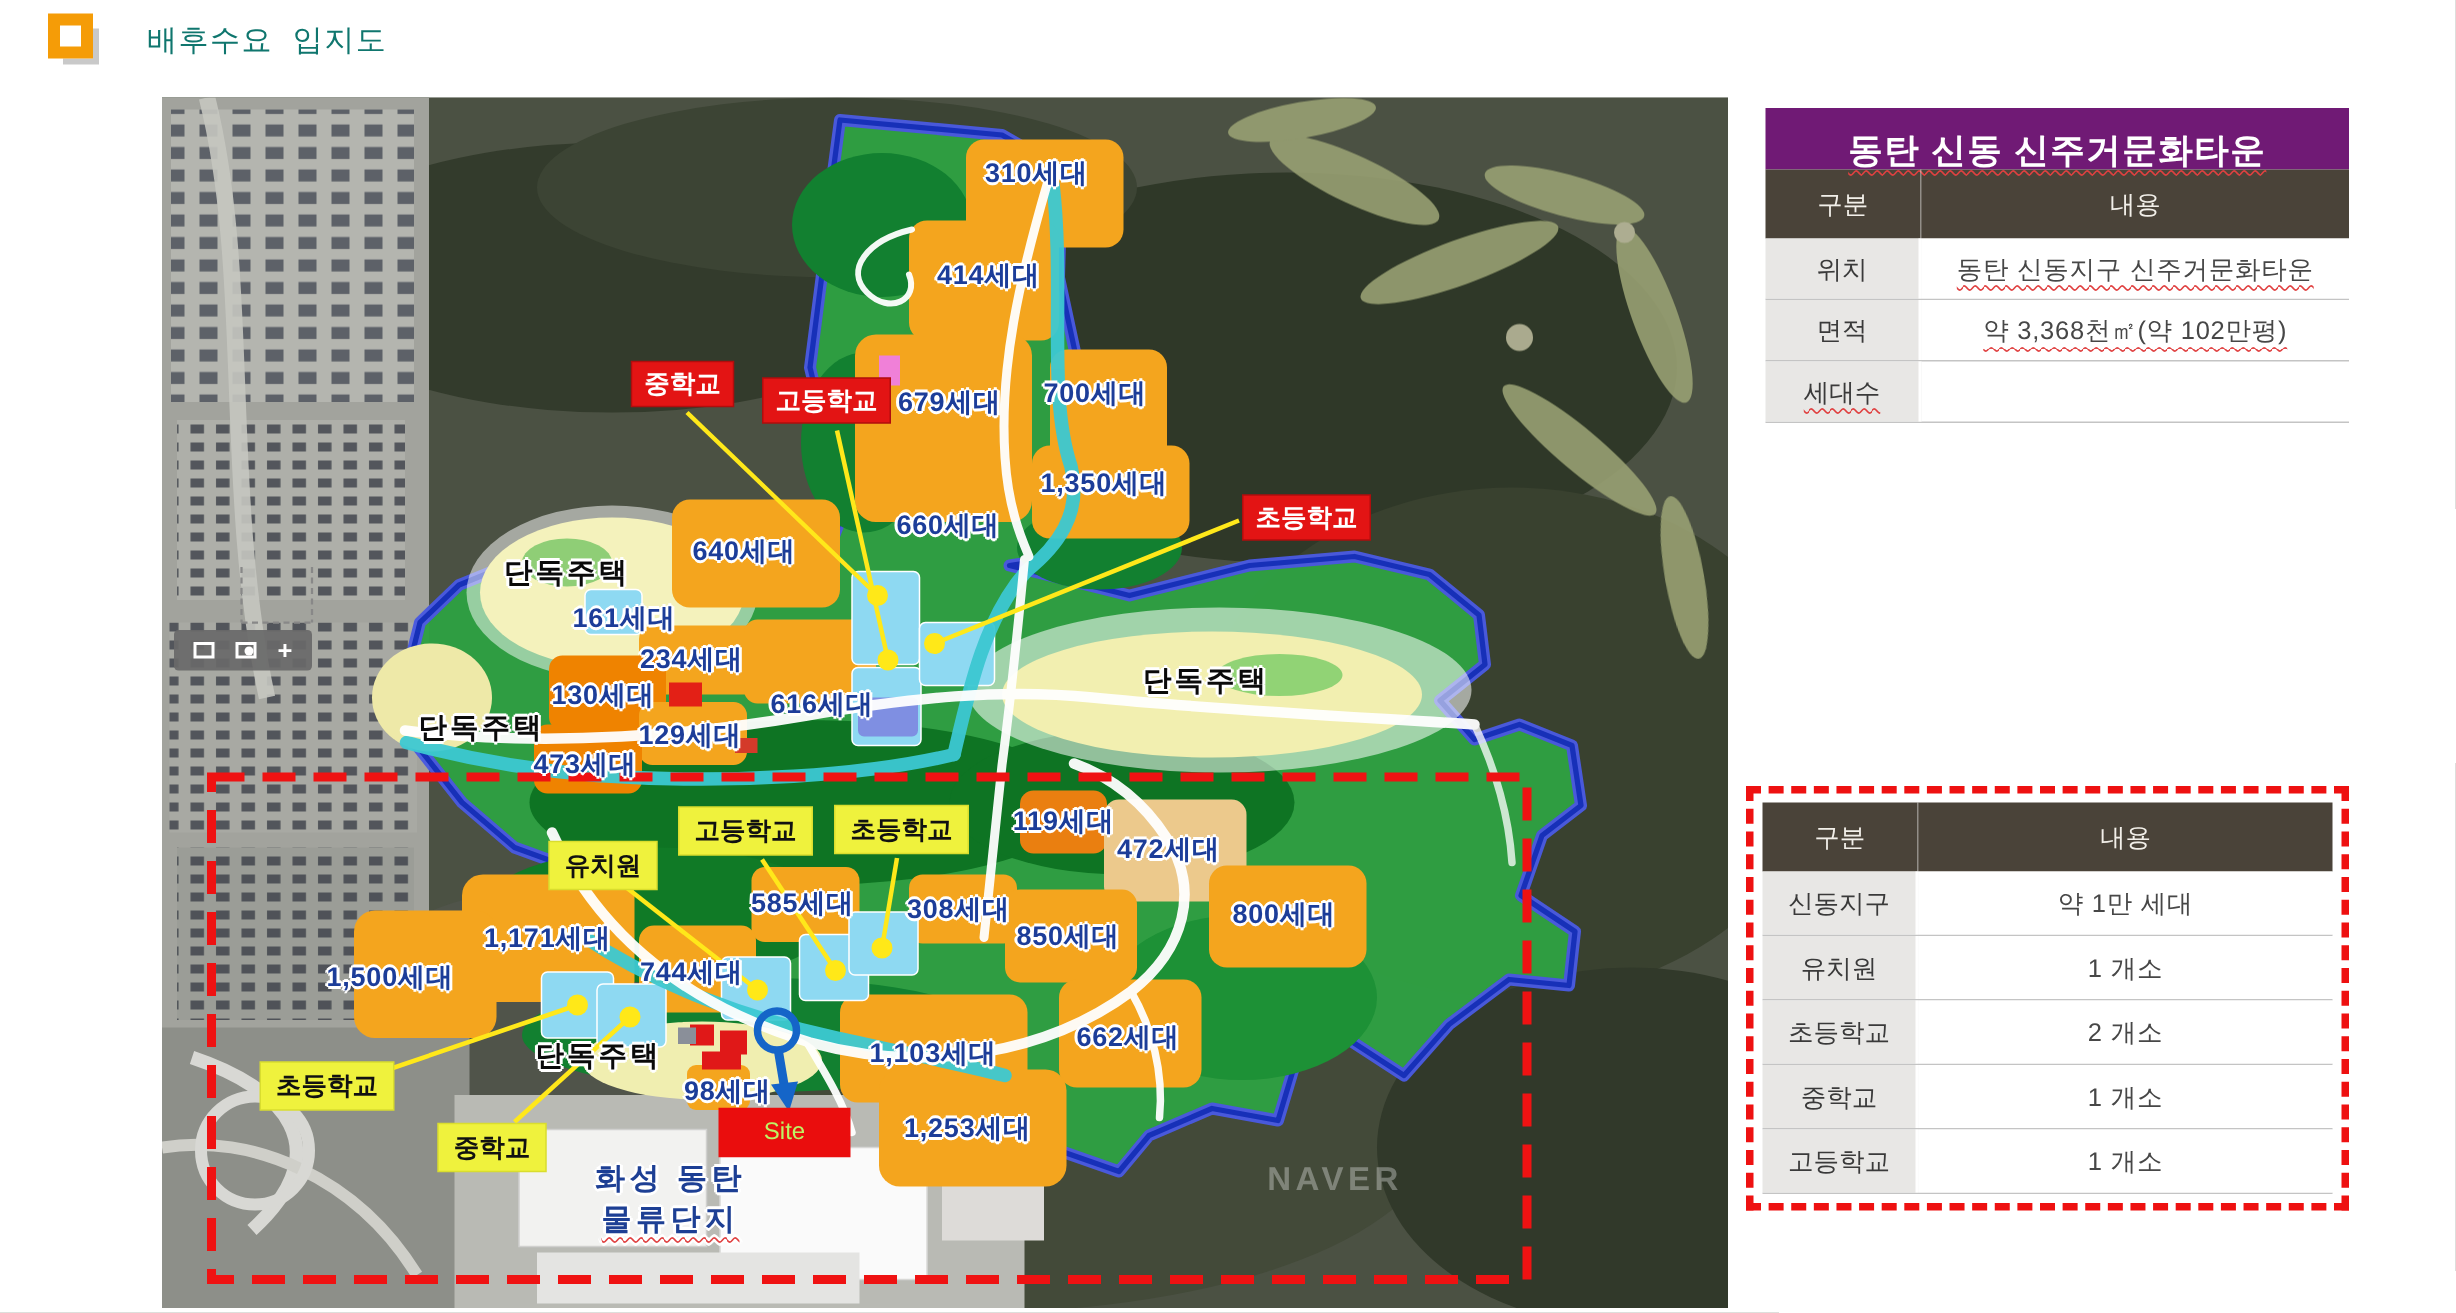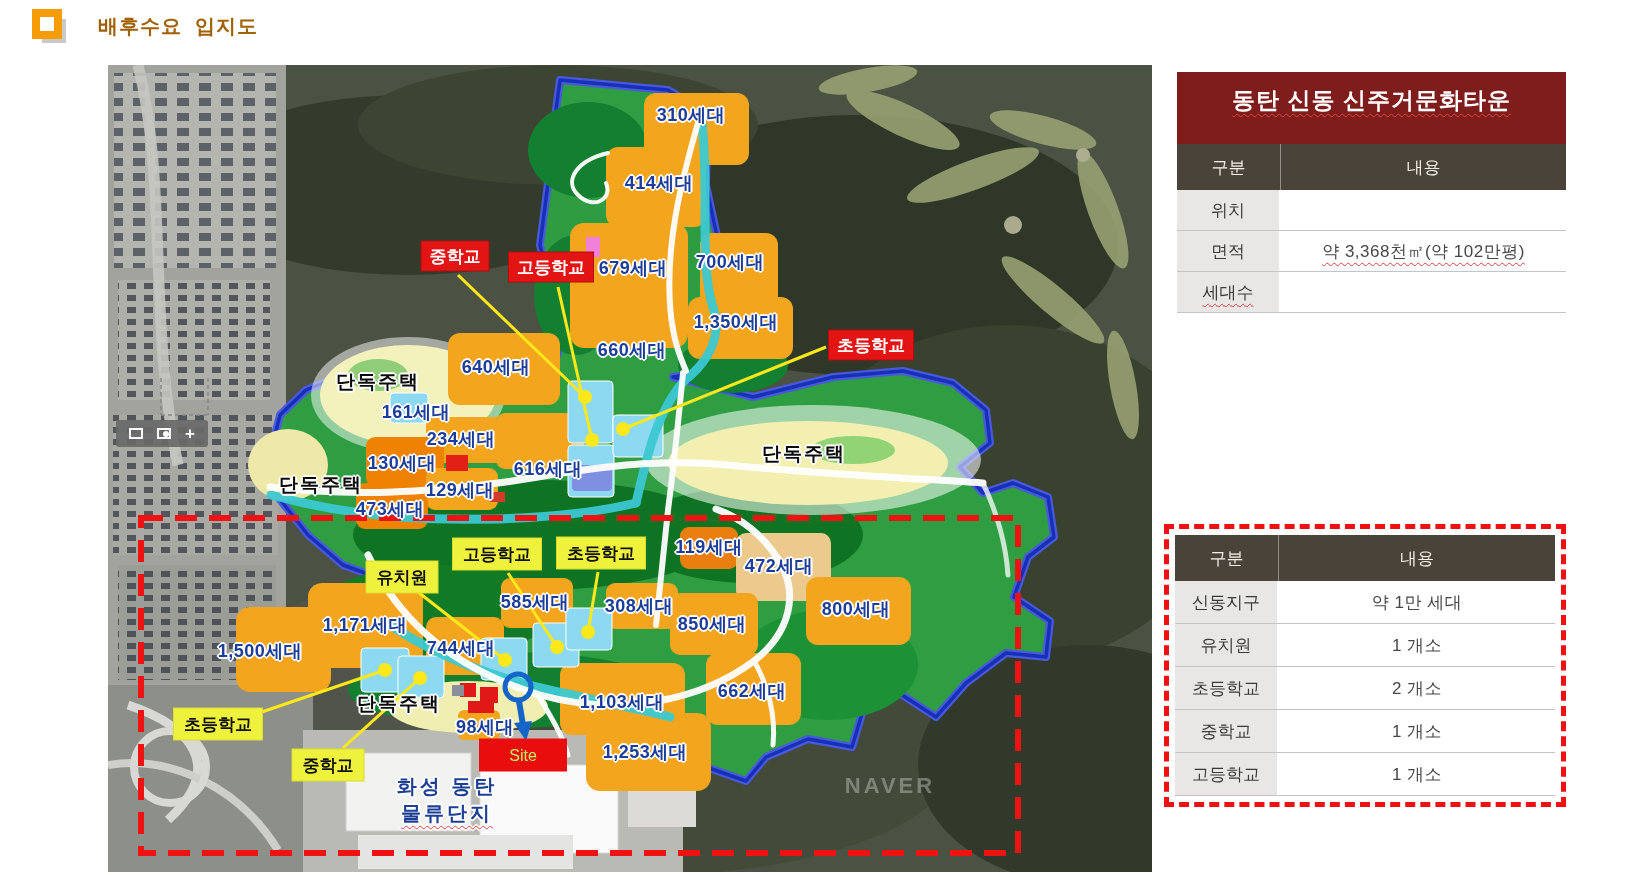--- a/index.html
+++ b/index.html
@@ -5,21 +5,21 @@
   * { margin:0; padding:0; box-sizing:border-box; }
   html,body { width:1637px; height:875px; overflow:hidden; background:#fff;
               font-family:"Liberation Sans", sans-serif; }
   .page { position:relative; width:1637px; height:875px; background:#fff; }
 
   
   .hdr { position:absolute; left:30px; top:6px; height:40px; display:flex; align-items:center; }
   .hdr-icon { position:relative; width:40px; height:38px; display:inline-block; }
   .sq-gray { position:absolute; left:12px; top:12px; width:24px; height:24px; border:6px solid #c9c9c9; background:#fff; }
   .sq-orange { position:absolute; left:2px; top:2px; width:30px; height:30px; border:8px solid #f59c07; background:#fff; }
-  .page-title { margin-left:28px; font-size:20px; font-weight:bold; color:#a16207; letter-spacing:1px; white-space:pre; }
+  .page-title { margin-left:28px; font-size:20px; font-weight:normal; color:#0f766e; letter-spacing:1px; white-space:pre; }
 
   
   .map { position:absolute; left:108px; top:65px; width:1044px; height:807px; overflow:hidden; background:#4b5143; }
   .map svg.scenery { position:absolute; inset:0; }
 
   .overlay { position:absolute; transform:translate(-50%,-50%); white-space:nowrap; }
   .u-label { font-size:18px; font-weight:bold; color:#1c3d99; letter-spacing:.5px;
     text-shadow:-2px 0 #fff,2px 0 #fff,0 -2px #fff,0 2px #fff,-1px -1px #fff,1px -1px #fff,-1px 1px #fff,1px 1px #fff; }
   .red-tag { background:#e31414; color:#fff; font-size:17px; font-weight:bold; padding:3px 8px;
              box-shadow:0 0 0 1px #b00d0d; }
@@ -34,21 +34,21 @@
   .naver { font-size:22px; font-weight:bold; color:#f0f0f0; opacity:.35; letter-spacing:3px; }
 
   .cap-toolbar { position:absolute; left:8px; top:355px; width:92px; height:27px; background:rgba(105,105,105,.92);
                  border-radius:3px; display:flex; align-items:center; justify-content:space-around; padding:0 6px; }
   .tb-box { width:14px; height:11px; border:2px solid #fff; display:inline-block; position:relative; }
   .tb-box.cam::after { content:""; position:absolute; right:0; bottom:0; width:6px; height:6px; background:#fff; border-radius:50%; }
   .tb-plus { color:#fff; font-size:17px; font-weight:bold; line-height:1; }
 
   
   .info-table { position:absolute; background:#fff; }
-  .t-title { height:72px; line-height:56px; text-align:center; background:#7f1d1d; color:#fff;
+  .t-title { height:41px; line-height:56px; text-align:center; background:#701a75; color:#fff;
              font-size:23px; font-weight:bold; letter-spacing:1px; }
   .t-head { display:flex; height:46px; background:#4a4339; color:#f2efe9; font-size:17px; }
   .t-head .c1 { width:104px; display:flex; align-items:center; justify-content:center; border-right:1px solid rgba(255,255,255,.4); }
   .t-head .c2 { flex:1; display:flex; align-items:center; justify-content:center; }
   .t-row { display:flex; border-bottom:1px solid #c4c4c4; }
   .t-row .c1 { width:104px; background:#e8e7e5; color:#3a3a3a; font-size:17px;
                display:flex; align-items:center; justify-content:center; border-right:2px solid #fff; }
   .t-row .c2 { flex:1; background:#fff; color:#474747; font-size:17px; letter-spacing:.5px;
                display:flex; align-items:center; justify-content:center; }
   .tbl-top { left:1177px; top:72px; width:389px; }
@@ -341,20 +341,21 @@
   <section class="info-table tbl-top">
     <div class="t-title wavy">동탄 신동 신주거문화타운</div>
     <div class="t-head">
       <div class="c1">구분</div>
       <div class="c2">내용</div>
     </div>
     <div>
 
     <div class="t-row">
           <div class="c1">위치</div>
+          <div class="c2 wavy">동탄 신동지구 신주거문화타운</div>
         </div>
         <div class="t-row">
           <div class="c1">면적</div>
           <div class="c2 wavy">약 3,368천㎡(약 102만평)</div>
         </div>
         <div class="t-row">
           <div class="c1 wavy">세대수</div>
         </div>
       </div>
   </section>

